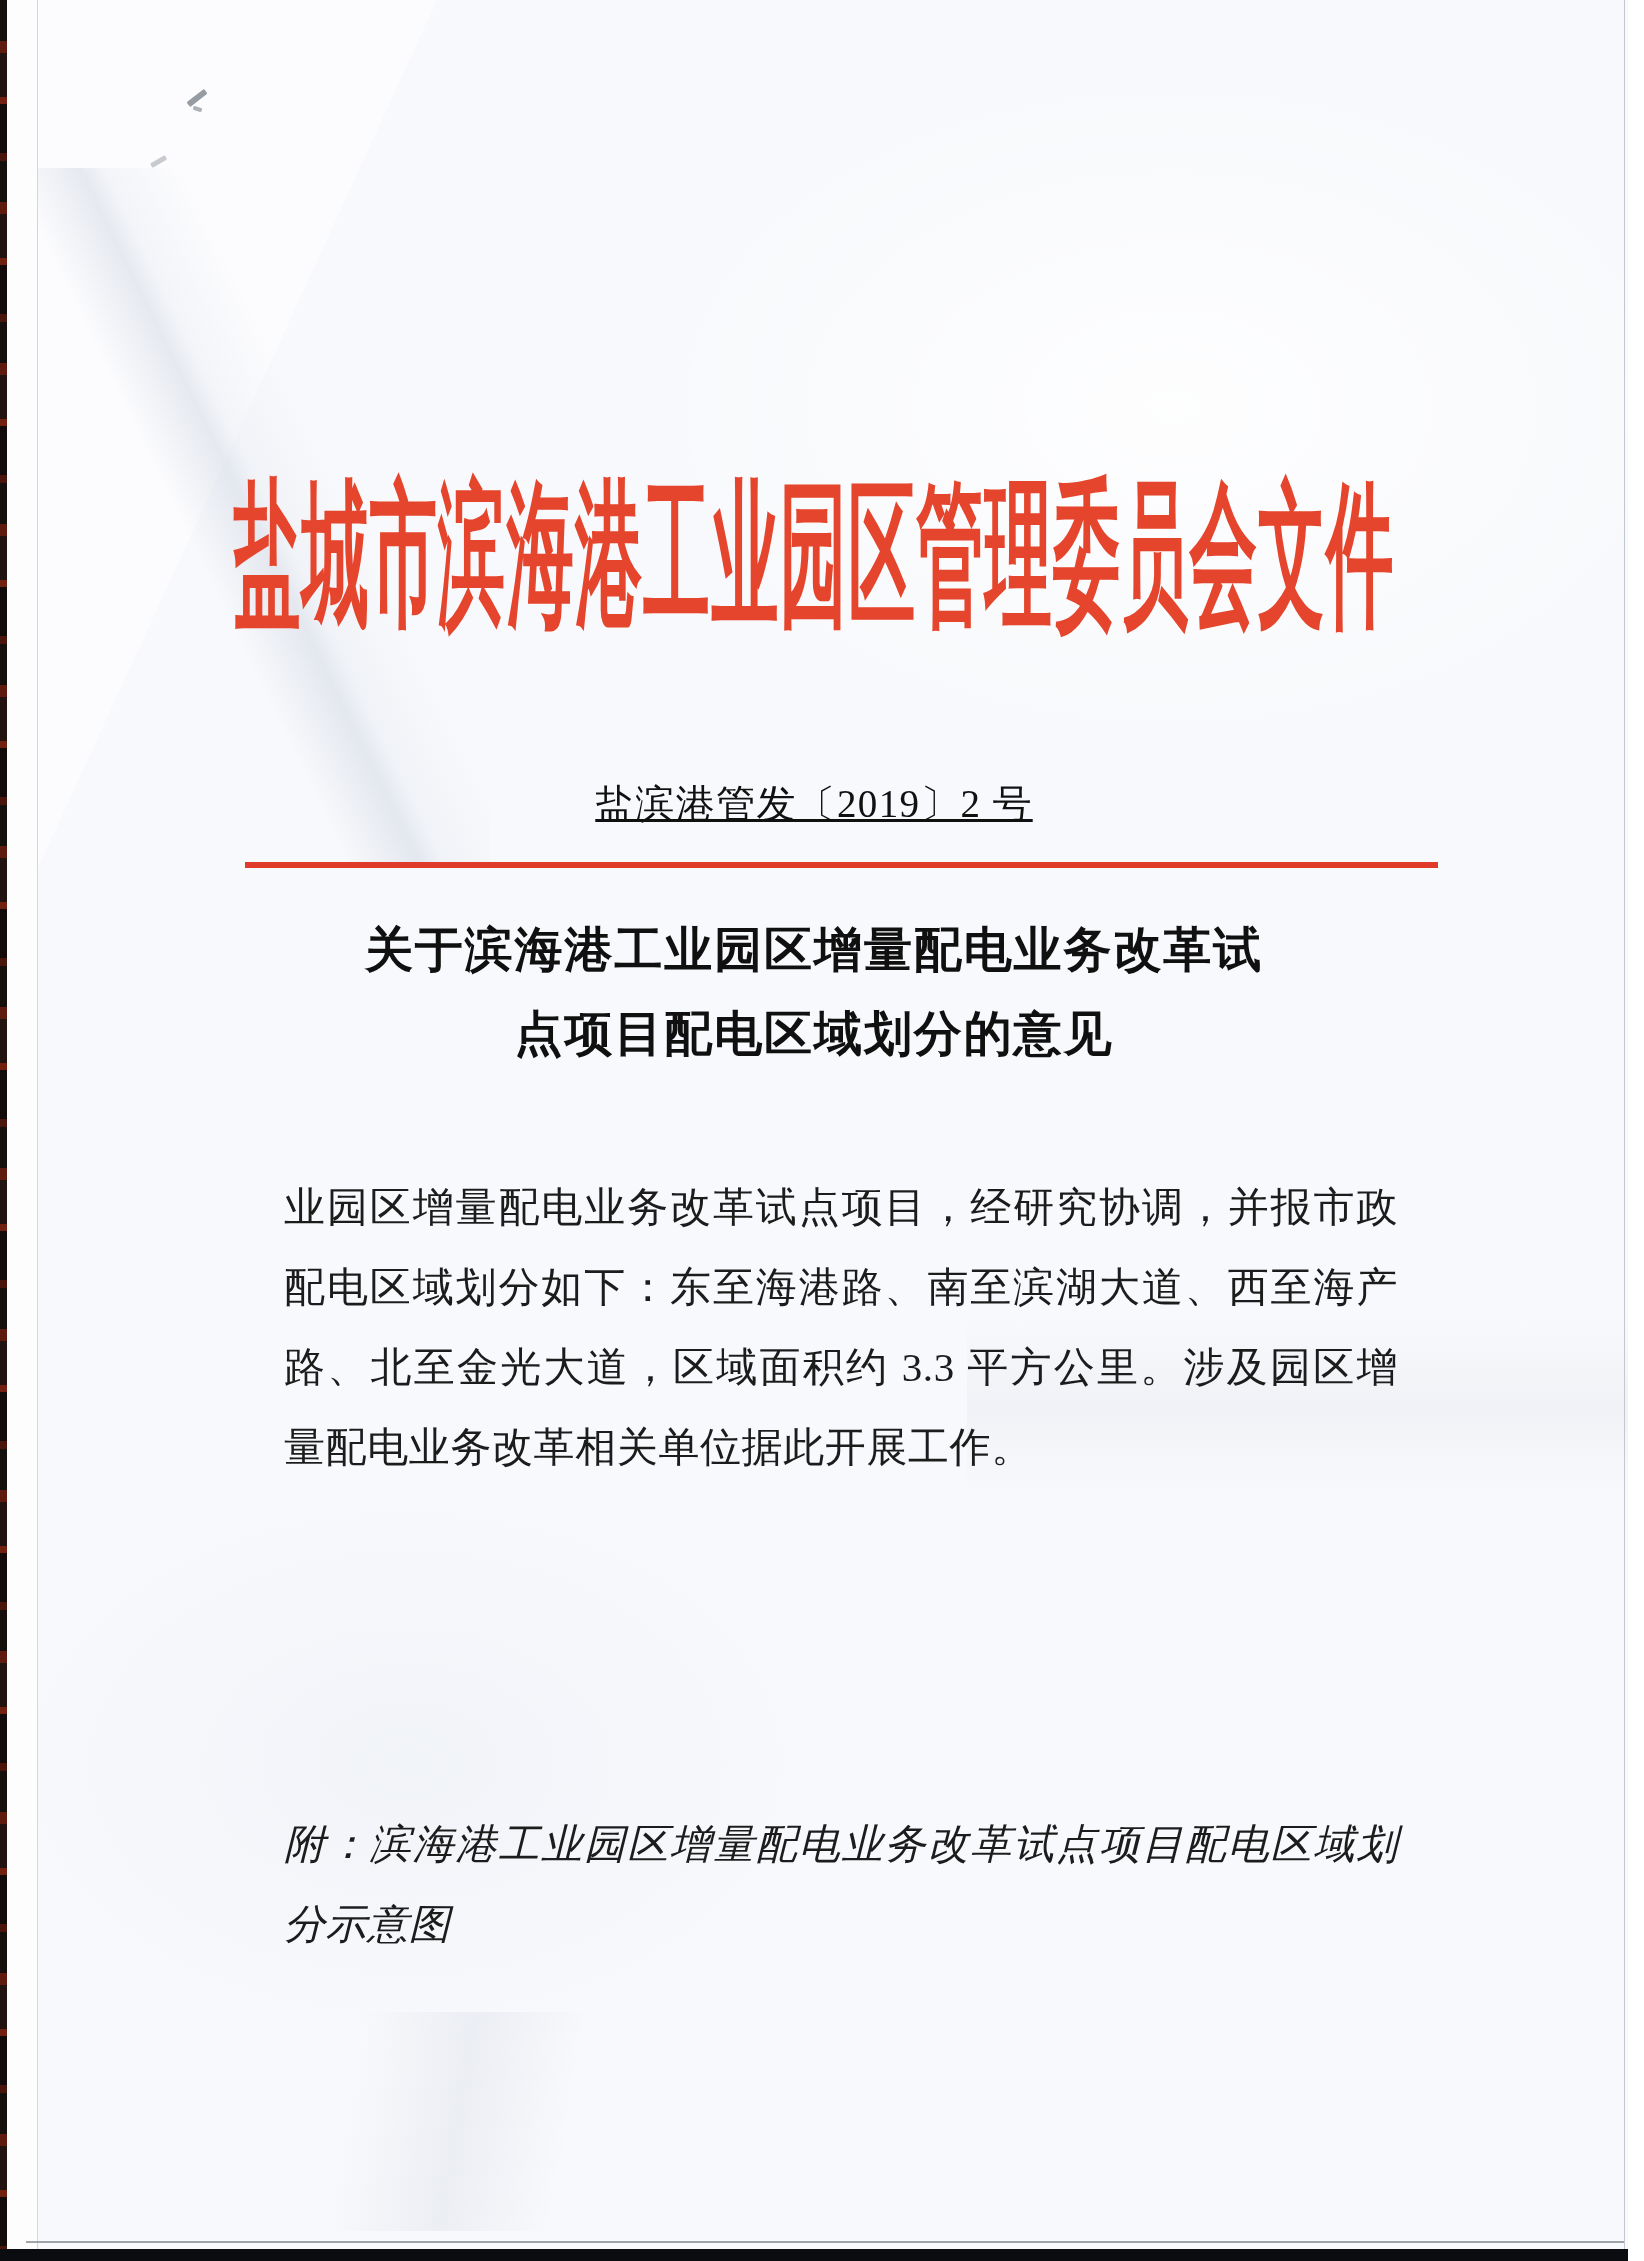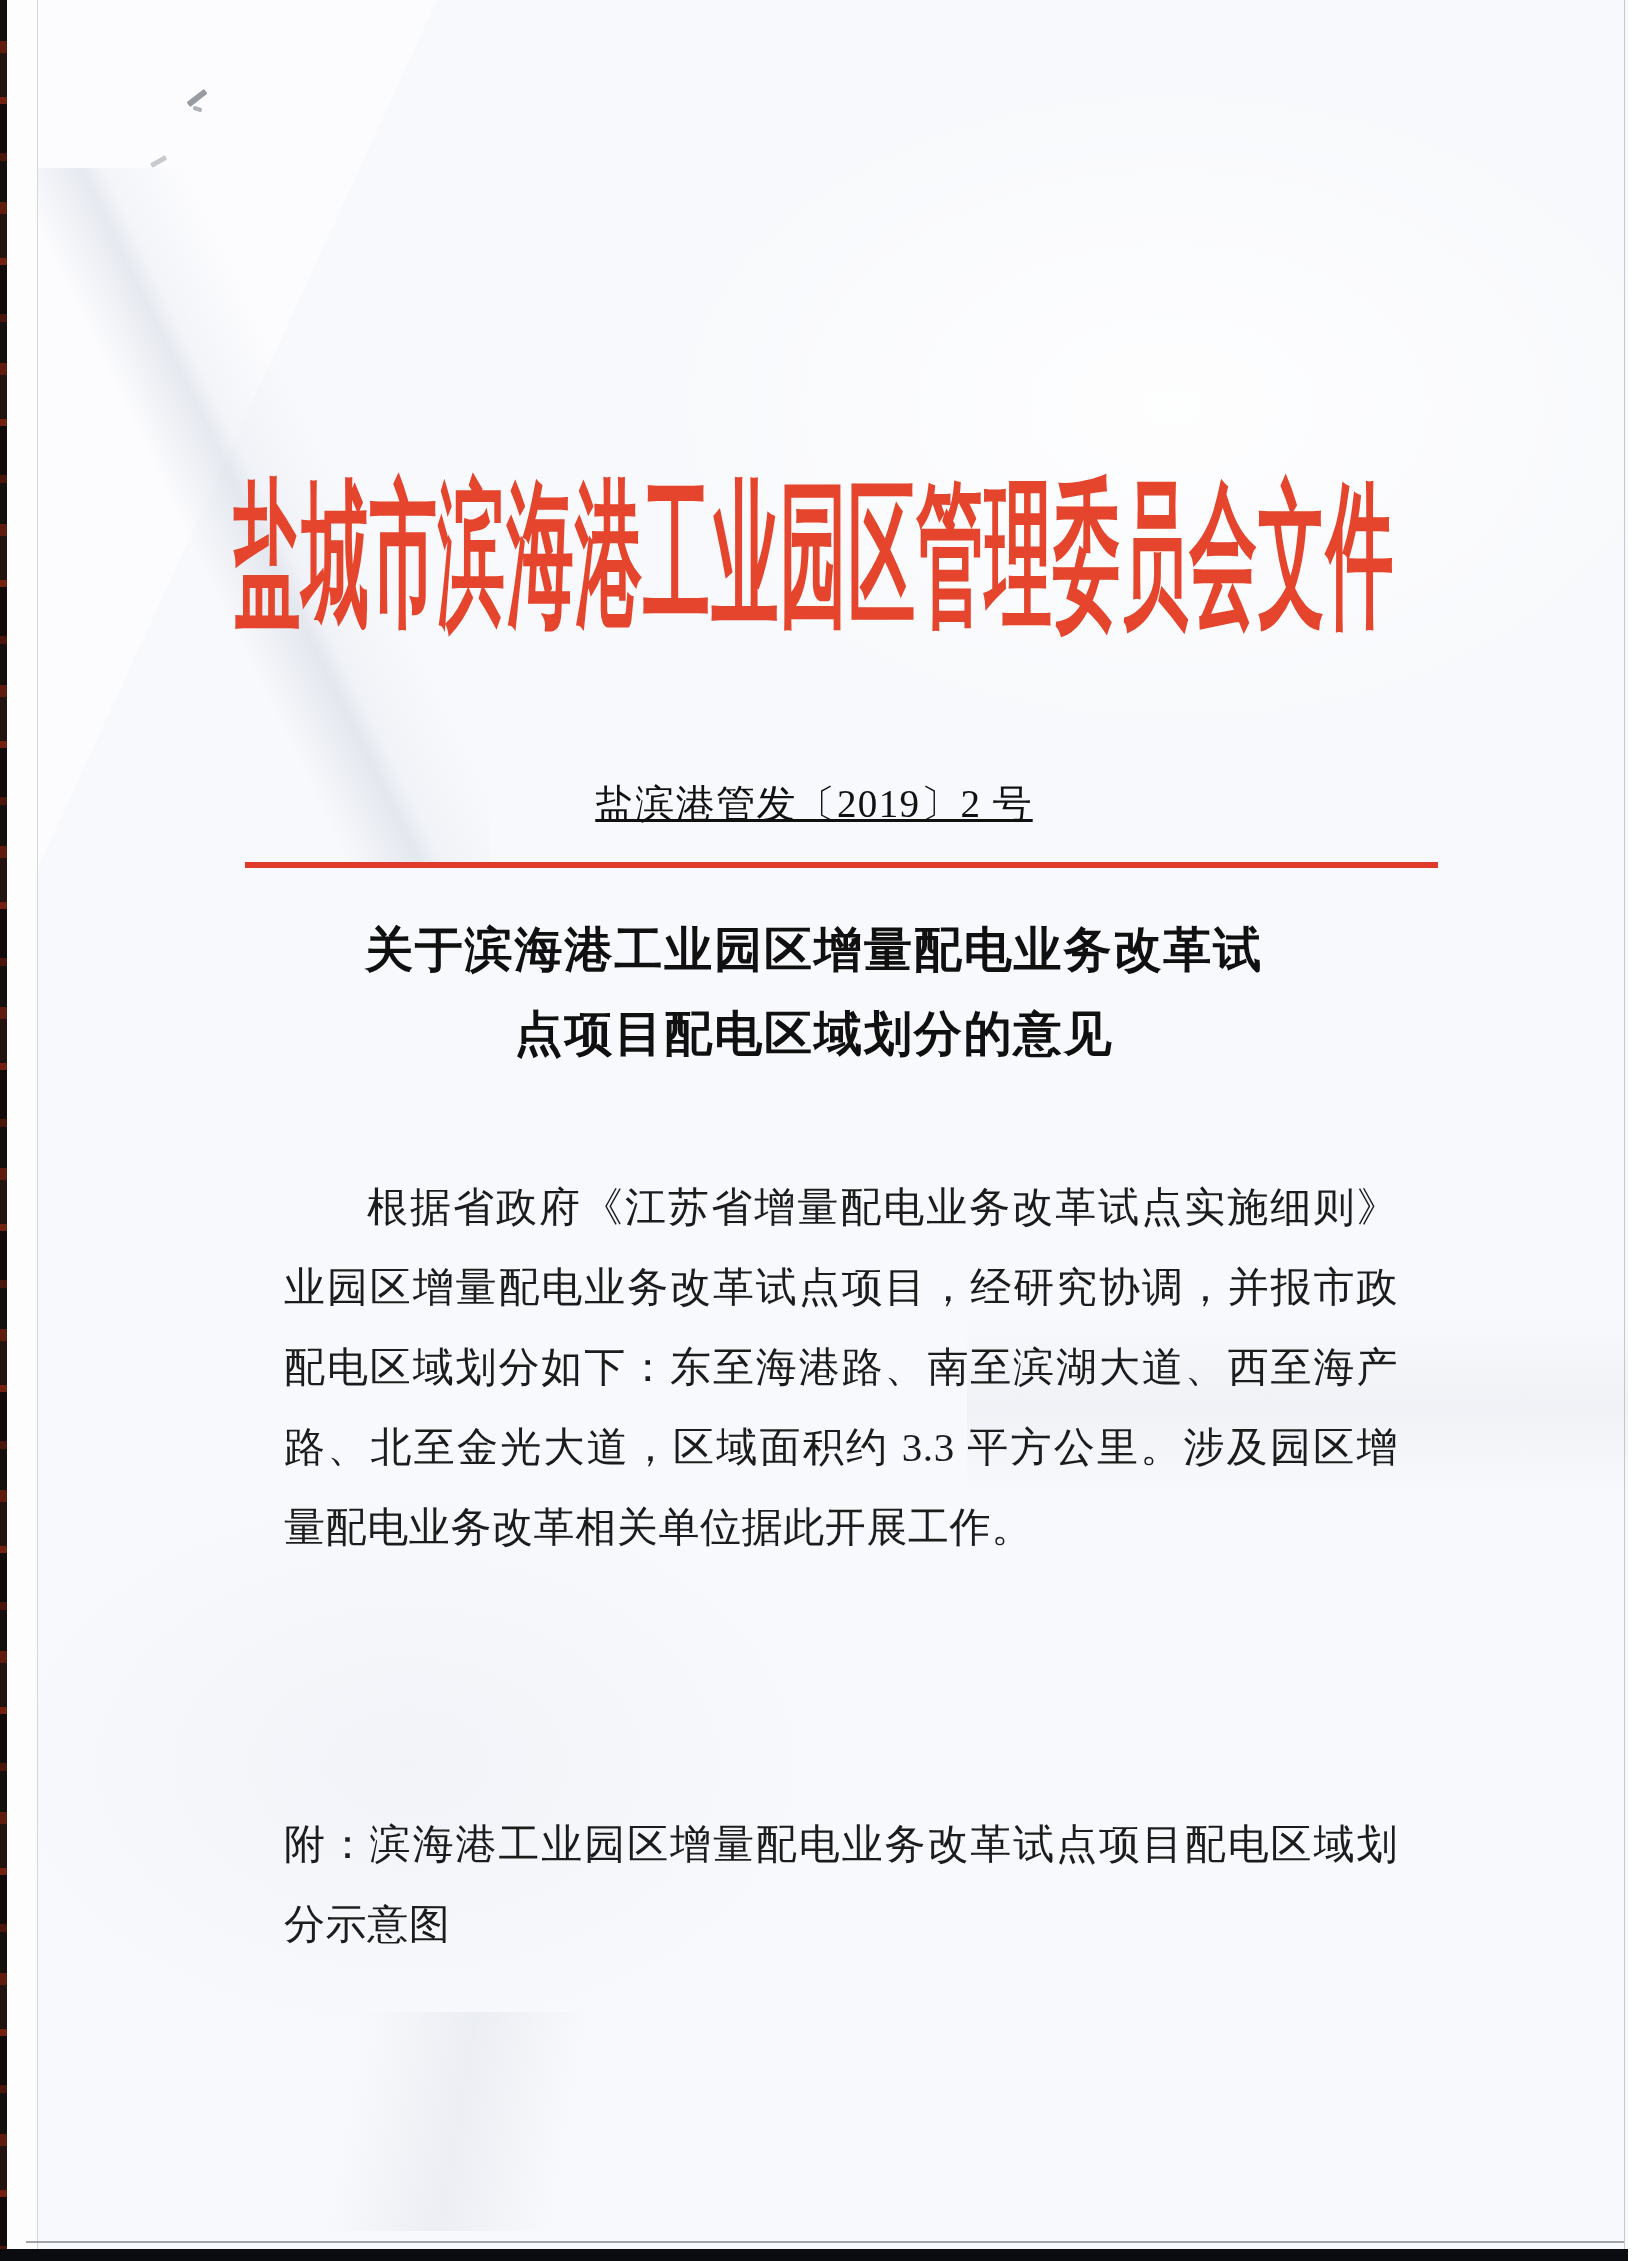--- a/index.html
+++ b/index.html
@@ -92,21 +92,21 @@
     position:absolute;left:0;right:0;top:908px;z-index:3;
     text-align:center;
     font-size:48px;font-weight:bold;letter-spacing:1.9px;line-height:84px;
   }
   .body-block{
     position:absolute;left:284px;top:1167px;width:1114px;z-index:3;
     font-size:41px;line-height:80px;letter-spacing:0.6px;
   }
   .attach-block{
     position:absolute;left:284px;top:1804px;width:1114px;z-index:3;
-    font-size:41px;line-height:80px;letter-spacing:0.6px;
+    font-size:41px;line-height:80px;letter-spacing:0.6px;font-style:italic;
   }
   .tline{height:80px;white-space:nowrap;}
   .tline.fill{white-space:normal;text-align:justify;text-align-last:justify;}
   .tline.indent{text-indent:83px;}
 </style>
 </head>
 <body>
 
 <div class="page">
 
@@ -125,21 +125,20 @@
   <div class="doc-number" style="color: rgb(17, 17, 17); text-decoration: underline;">盐滨港管发〔2019〕2 号</div>
 
   <div class="red-rule" style="background: rgb(224, 58, 43);"></div>
 
   <div class="doc-title" style="color: rgb(16, 16, 16);">
     <div>关于滨海港工业园区增量配电业务改革试</div>
     <div>点项目配电区域划分的意见</div>
   </div>
 
   <div class="body-block" style="color: rgb(28, 28, 28);">
-    <div class="tline fill indent">根据省政府《江苏省增量配电业务改革试点实施细则》</div>
     <div class="tline fill">业园区增量配电业务改革试点项目，经研究协调，并报市政</div>
     <div class="tline fill">配电区域划分如下：东至海港路、南至滨湖大道、西至海产</div>
     <div class="tline fill">路、北至金光大道，区域面积约 3.3 平方公里。涉及园区增</div>
     <div class="tline">量配电业务改革相关单位据此开展工作。</div>
   </div>
 
   <div class="attach-block" style="color: rgb(28, 28, 28);">
     <div class="tline fill">附：滨海港工业园区增量配电业务改革试点项目配电区域划</div>
     <div class="tline">分示意图</div>
   </div>

